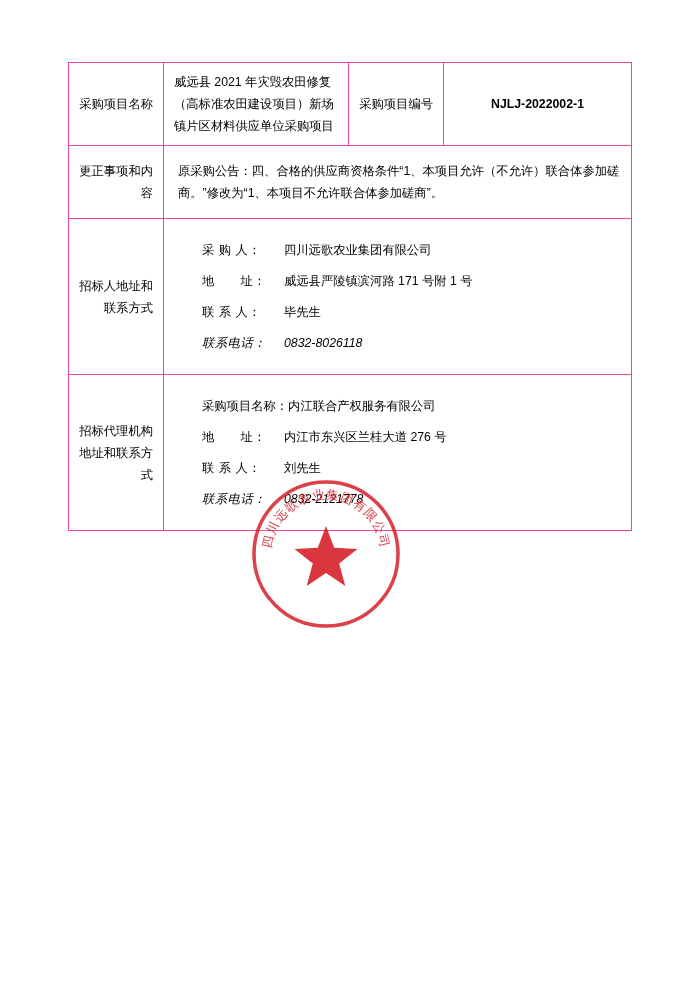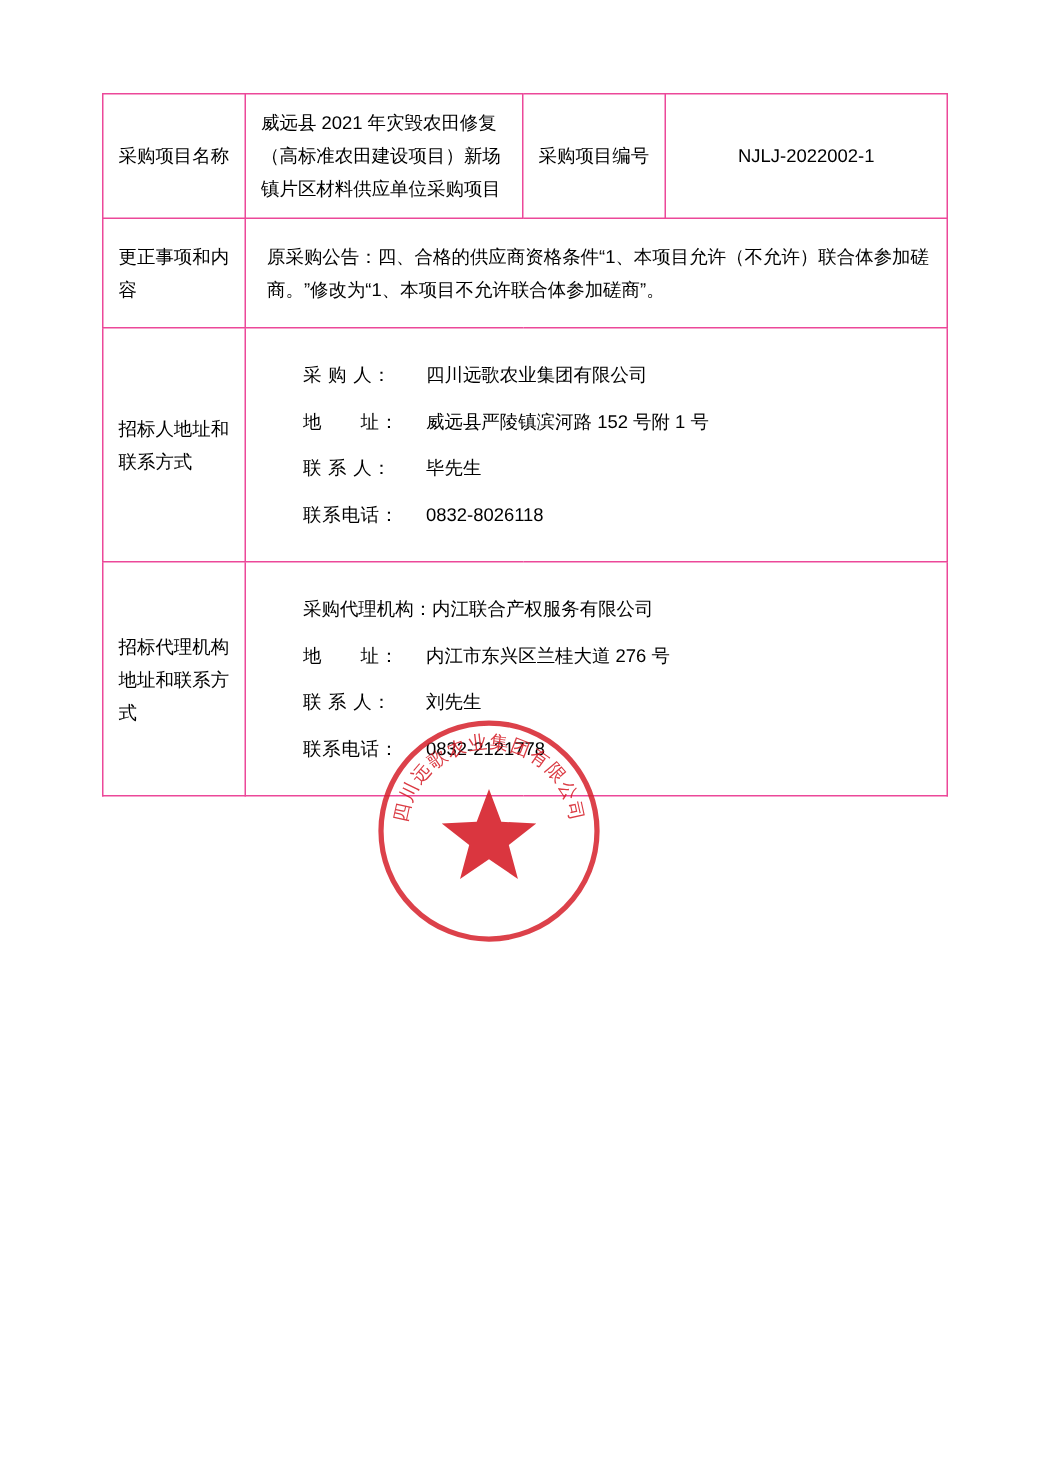--- a/index.html
+++ b/index.html
@@ -39,39 +39,41 @@
     font-size: 12.3px;
     line-height: 20px;
   }
   table.main td {
     border: 1px solid #ec4899;
     padding: 8px 10px;
     vertical-align: middle;
     font-family: "Liberation Sans", "DejaVu Sans", sans-serif;
   }
   td.label {
-    text-align: left;
+    text-align: right;
     width: 88px;
     line-height: 22px;
   }
   td.value {
     text-align: left;
     line-height: 22px;
   }
   td.value.center {
     text-align: center;
+    font-weight: bold;
   }
   .contact-list .row {
     display: block;
     margin-bottom: 9px;
     white-space: nowrap;
     margin-left: 24px;
   }
   .contact-list .row:last-child {
     margin-bottom: 0;
+    font-style: italic;
   }
   .contact-list .k {
     display: inline-block;
     width: 82px;
     letter-spacing: 0.5px;
   }
   .pad-cell {
     padding-top: 14px !important;
     padding-bottom: 14px !important;
     padding-left: 14px !important;
@@ -132,37 +134,37 @@
         <td class="value pad-cell" colspan="3">原采购公告：四、合格的供应商资格条件“1、本项目允许（不允许）联合体参加磋商。”修改为“1、本项目不允许联合体参加磋商”。</td>
       </tr>
       <tr>
         <td class="label">招标人地址和联系方式</td>
         <td class="value tall-cell" colspan="3">
           <div class="contact-list">
             <div class="row">
               <span class="k">采 购 人：</span><span>四川远歌农业集团有限公司</span>
             </div>
             <div class="row">
-              <span class="k">地　　址：</span><span>威远县严陵镇滨河路 152 号附 1 号</span>
+              <span class="k">地　　址：</span><span>威远县严陵镇滨河路 171 号附 1 号</span>
             </div>
             <div class="row">
               <span class="k">联 系 人：</span><span>毕先生</span>
             </div>
             <div class="row">
               <span class="k">联系电话：</span><span>0832-8026118</span>
             </div>
           </div>
         </td>
       </tr>
       <tr>
         <td class="label">招标代理机构地址和联系方式</td>
         <td class="value tall-cell" colspan="3">
           <div class="contact-list">
             <div class="row">
-              <span>采购代理机构：</span><span>内江联合产权服务有限公司</span>
+              <span>采购项目名称：</span><span>内江联合产权服务有限公司</span>
             </div>
             <div class="row">
               <span class="k">地　　址：</span><span>内江市东兴区兰桂大道 276 号</span>
             </div>
             <div class="row">
               <span class="k">联 系 人：</span><span>刘先生</span>
             </div>
             <div class="row">
               <span class="k">联系电话：</span><span>0832-2121778</span>
             </div>

